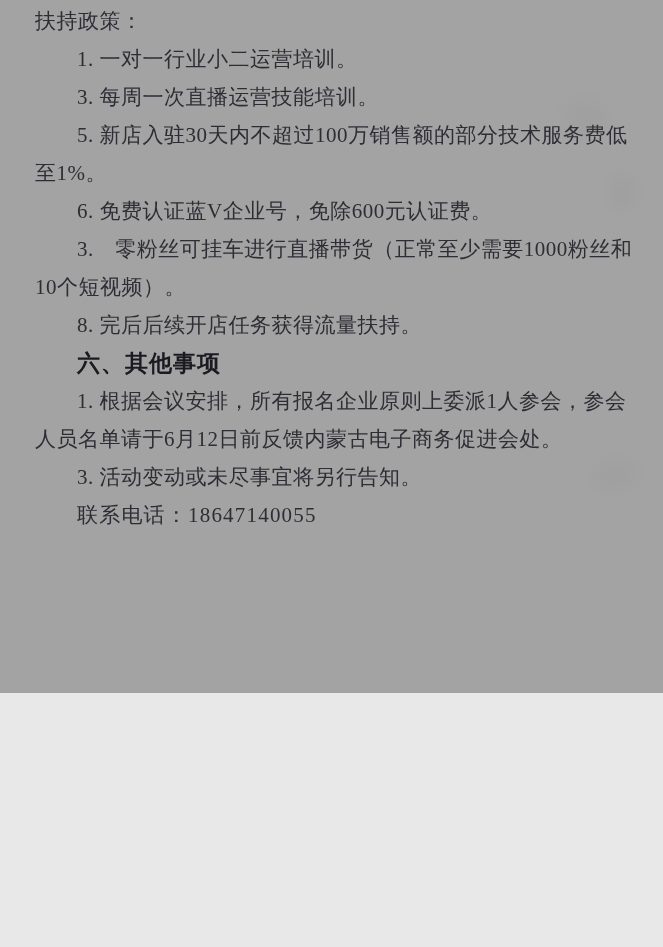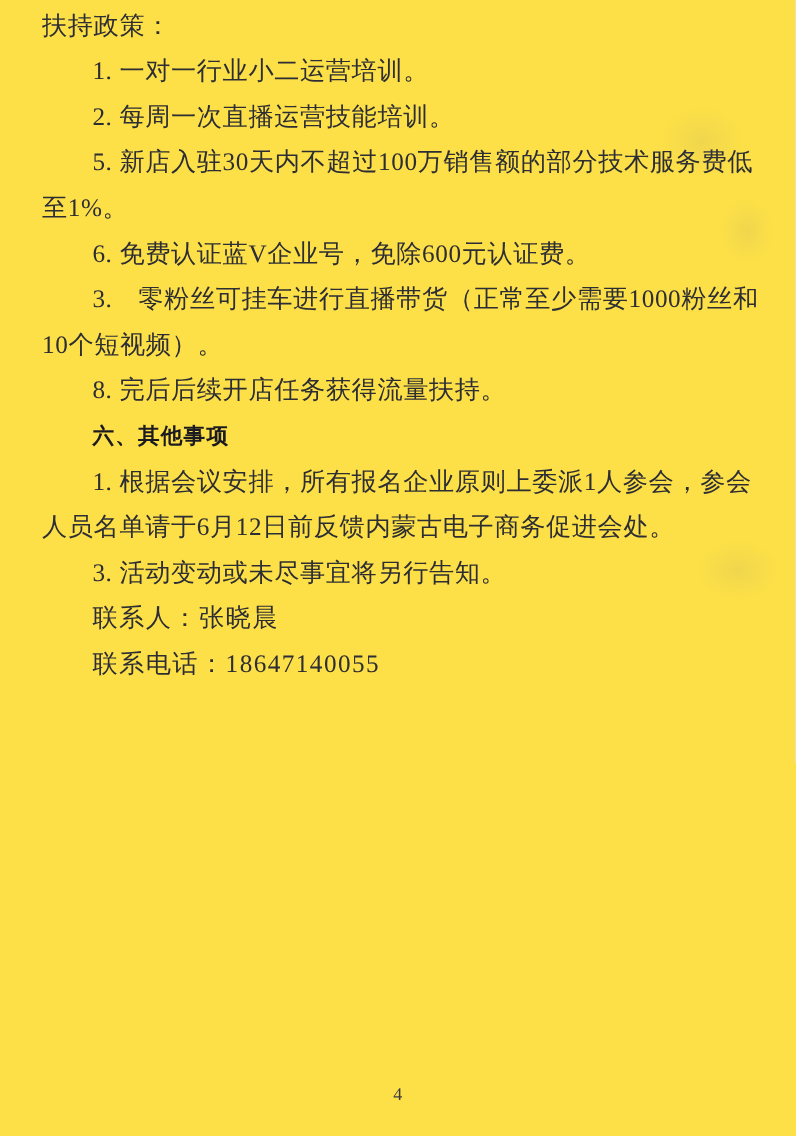--- a/index.html
+++ b/index.html
@@ -3,22 +3,22 @@
 <meta charset="utf-8">
 <style>
   html, body {
     margin: 0;
     padding: 0;
     background: #e8e8e8;
   }
   .sheet {
     position: relative;
     width: 663px;
-    height: 947px;
-    background: #fde047;
+    height: 693px;
+    background: #a3a3a3;
     overflow: hidden;
     font-family: "Liberation Serif", serif;
     color: #2d2d34;
   }
   .content {
     position: absolute;
     left: 35px;
     top: 2px;
     width: 600px;
   }
@@ -29,21 +29,21 @@
     letter-spacing: 0.5px;
     white-space: pre-wrap;
     text-indent: 42px;
   }
   .content p.flush {
     text-indent: 0;
   }
   .content p.heading {
     font-family: "Liberation Sans", sans-serif;
     font-weight: 700;
-    font-size: 18px;
+    font-size: 23px;
     color: #1a1a20;
     letter-spacing: 1px;
   }
   .content p.contact-line {
     letter-spacing: 1.2px;
   }
   .page-number {
     position: absolute;
     left: 0;
     right: 0;
@@ -65,36 +65,35 @@
 </style>
 </head>
 <body>
 
 <div class="sheet">
   <div class="content">
 
     <p class="flush">扶持政策：</p>
 
     <p>1. 一对一行业小二运营培训。</p>
-    <p>2. 每周一次直播运营技能培训。</p>
+    <p>3. 每周一次直播运营技能培训。</p>
     <p>5. 新店入驻30天内不超过100万销售额的部分技术服务费低
 至1%。</p>
     <p>6. 免费认证蓝V企业号，免除600元认证费。</p>
     <p>3.　零粉丝可挂车进行直播带货（正常至少需要1000粉丝和
 10个短视频）。</p>
     <p>8. 完后后续开店任务获得流量扶持。</p>
 
     <p class="heading">六、其他事项</p>
 
     <p>1. 根据会议安排，所有报名企业原则上委派1人参会，参会
 人员名单请于6月12日前反馈内蒙古电子商务促进会处。</p>
     <p>3. 活动变动或未尽事宜将另行告知。</p>
 
 
-    <p class="contact-line">联系人：张晓晨</p>
     <p class="contact-line">联系电话：18647140055</p>
 
   </div>
 
   <div class="smudge s1"></div>
   <div class="smudge s2"></div>
   <div class="smudge s3"></div>
 
   <div class="page-number">4</div>
 </div>

